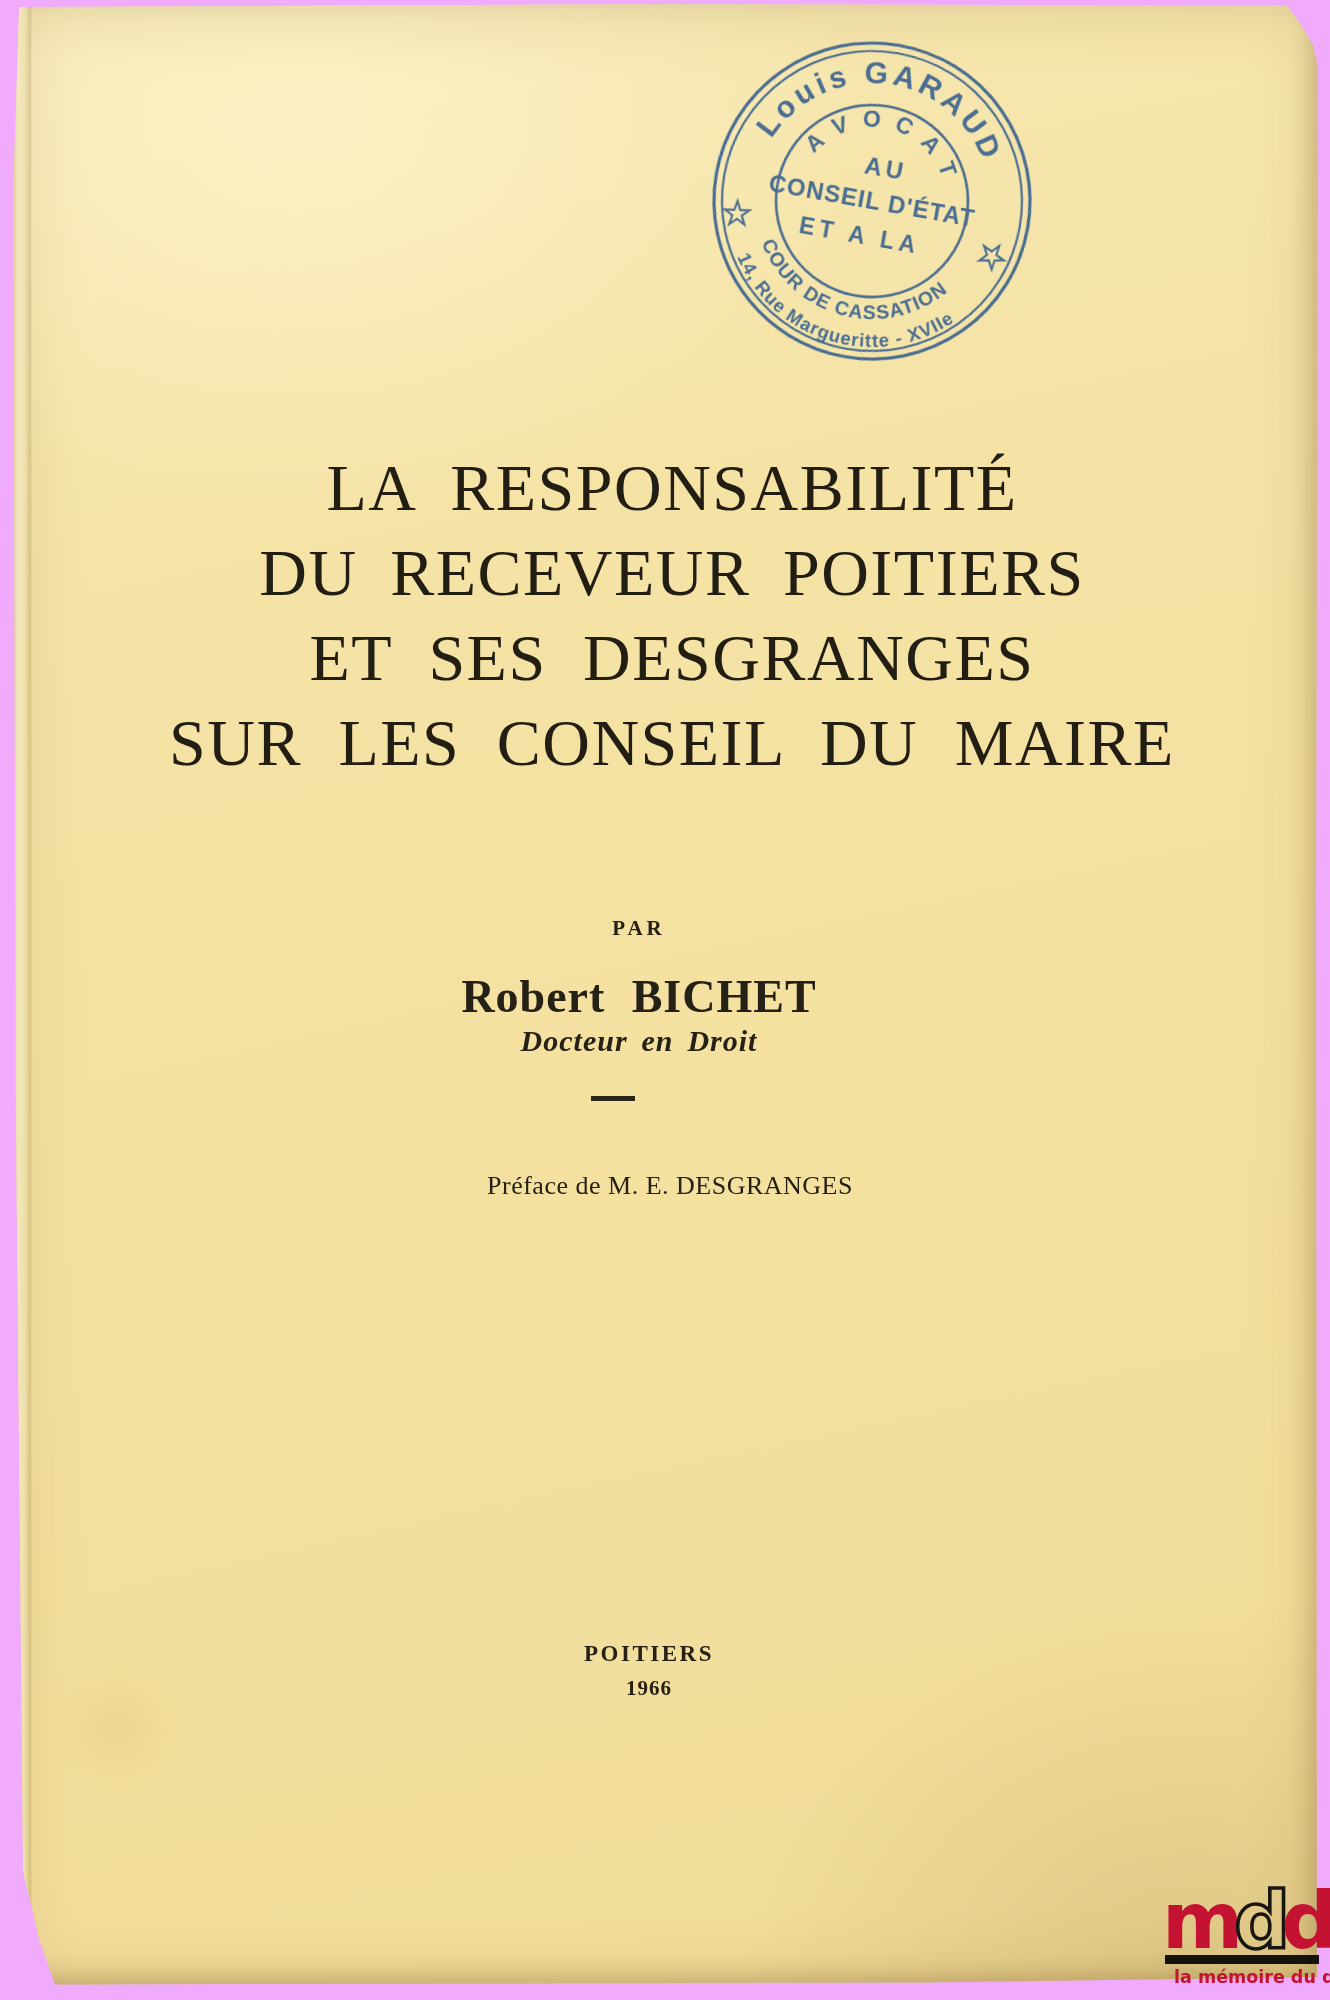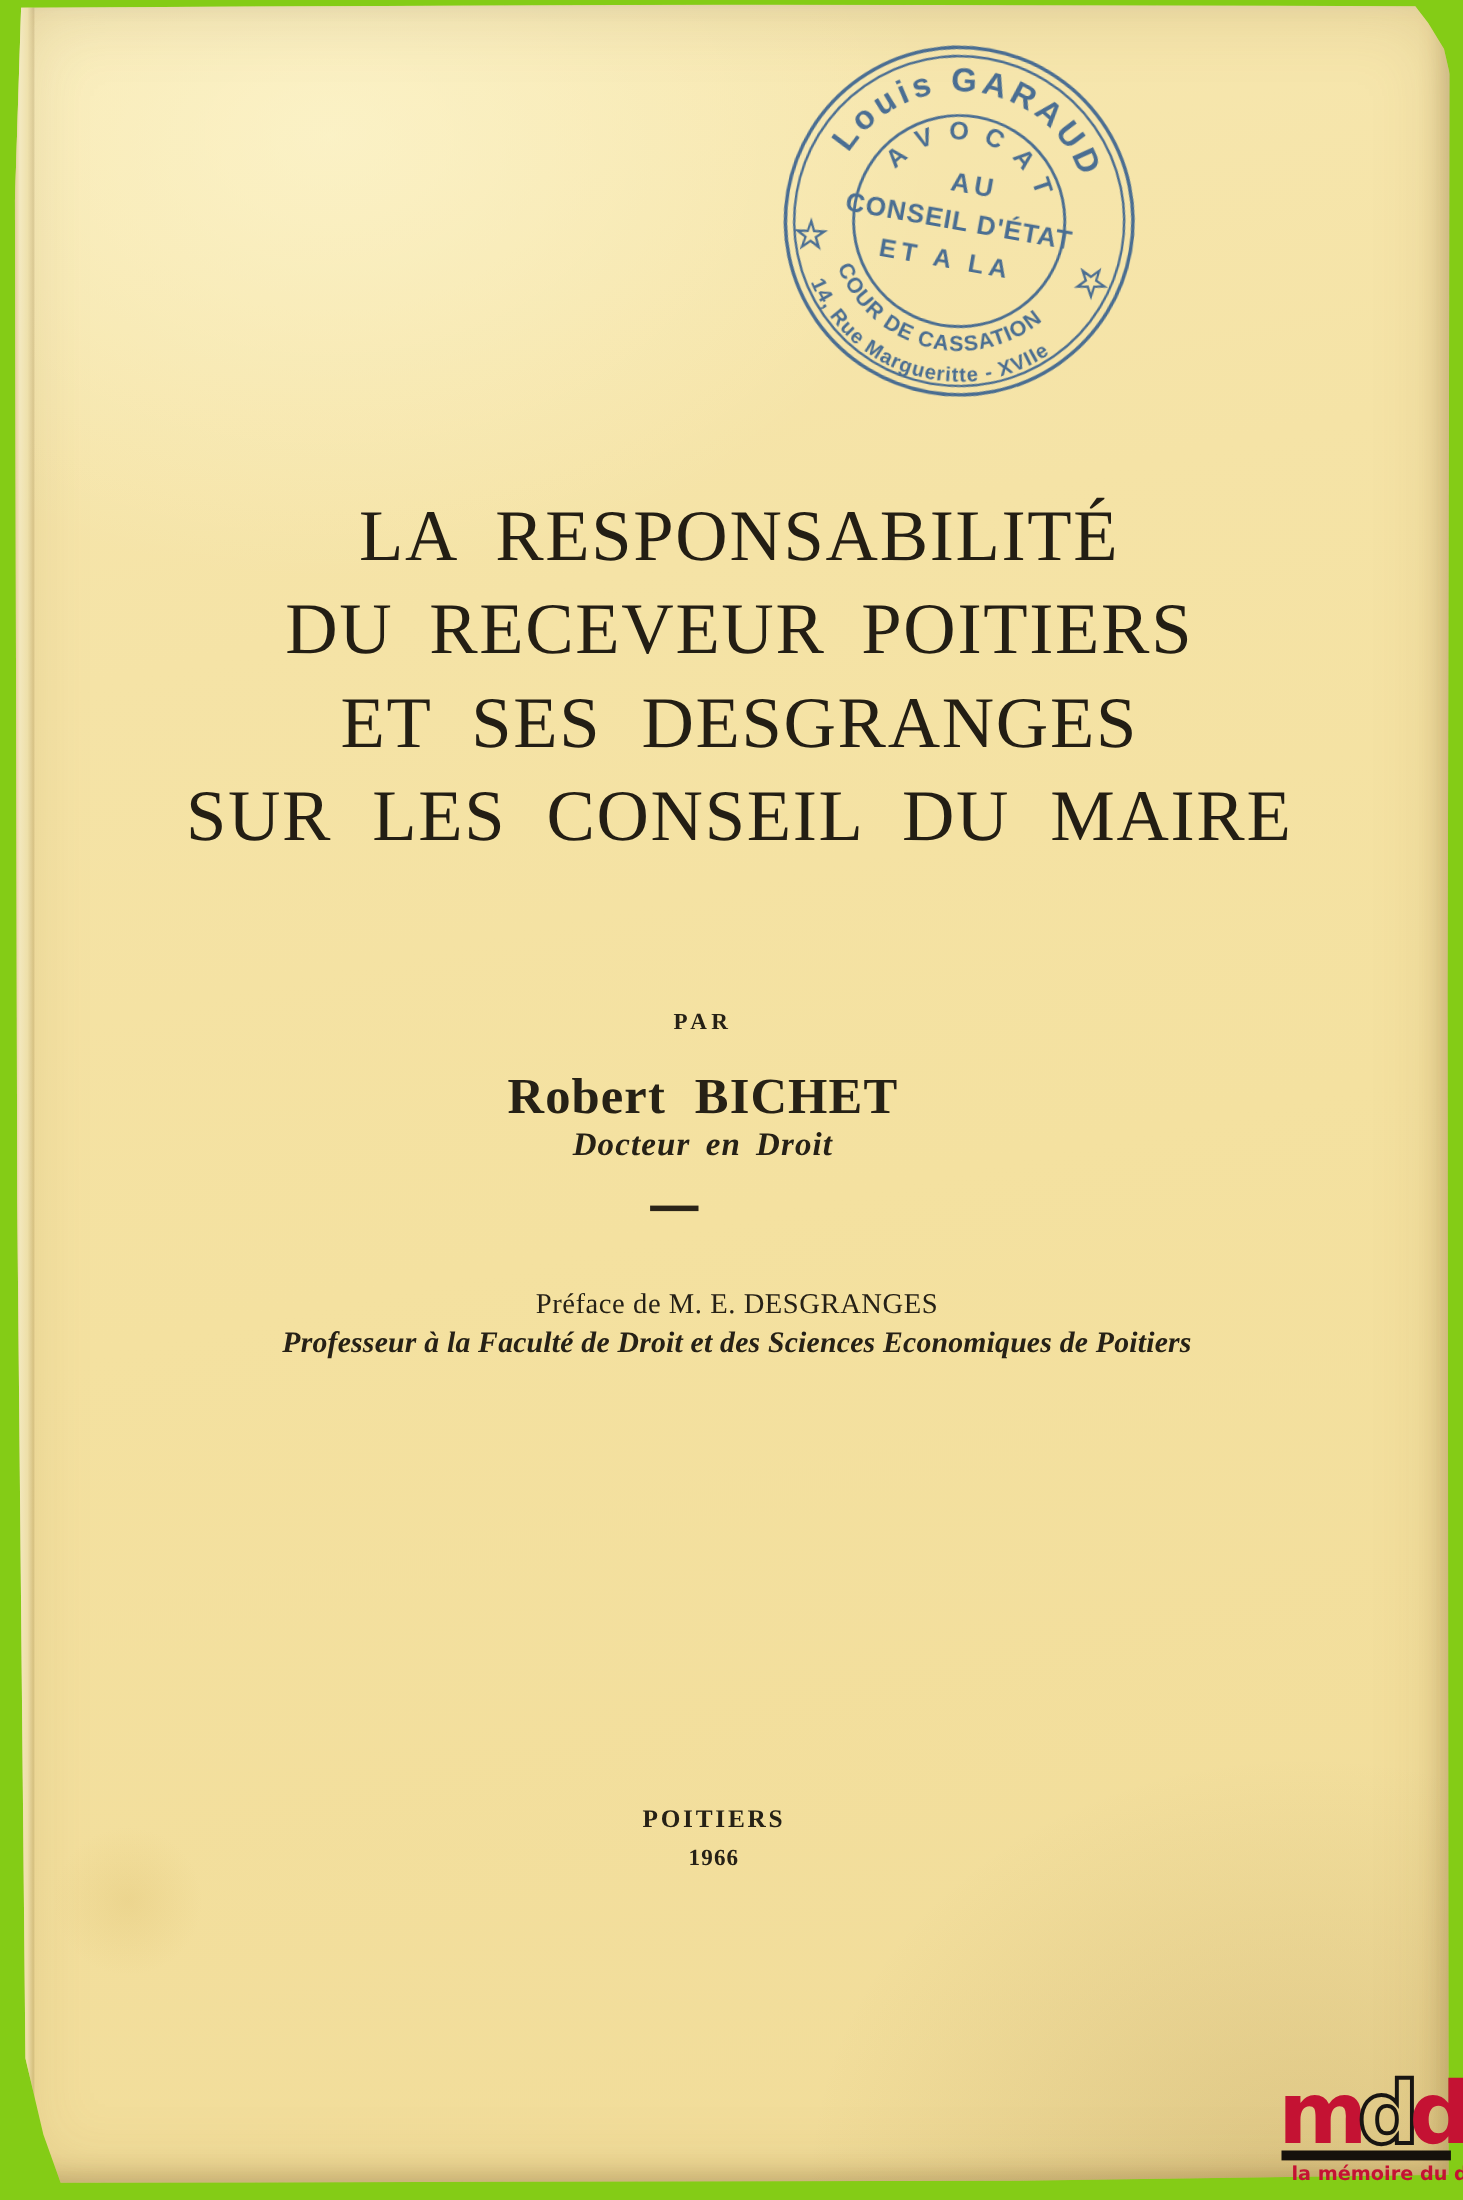--- a/index.html
+++ b/index.html
@@ -1,21 +1,21 @@
 <!DOCTYPE html>
 <html><head>
 <meta charset="utf-8">
 <style>
   html,body{margin:0;padding:0;}
   body{
     width:1330px;height:2000px;position:relative;overflow:hidden;
     background:#0b0805;
     font-family:"Liberation Serif", serif;
   }
-  .stage{position:absolute;inset:0;background:#84cc16;}
+  .stage{position:absolute;inset:0;background:#f0abfc;}
   
   .paper{
     position:absolute;left:12px;top:4px;width:1306px;height:1982px;
     background:
       radial-gradient(ellipse 900px 650px at 22% 6%, rgba(255,250,216,.55), rgba(255,250,216,0) 62%),
       radial-gradient(ellipse 700px 600px at 90% 100%, rgba(120,85,25,.16), rgba(120,85,25,0) 65%),
       radial-gradient(circle 90px at 8% 87%, rgba(205,170,80,.18), rgba(205,170,80,0) 75%),
       linear-gradient(168deg,#f7e8b2 0%, #f5e3a6 28%, #f4e1a0 55%, #f1dc99 100%);
     box-shadow:
       inset 0 0 70px rgba(130,95,30,.22),
@@ -125,21 +125,20 @@
 
     <div class="author-block">
       <div class="par ink">PAR</div>
       <div class="author-name ink">Robert BICHET</div>
       <div class="author-degree ink">Docteur en Droit</div>
       <div class="divider"></div>
     </div>
 
     <div class="preface-block ink">
       <div class="preface-1">Préface de M. E. DESGRANGES</div>
-      <div class="preface-2">Professeur à la Faculté de Droit et des Sciences Economiques de Poitiers</div>
     </div>
 
     <div class="imprint-block ink">
       <div class="imprint-city">POITIERS</div>
       <div class="imprint-year">1966</div>
     </div>
   </div>
 
   <div class="mdd">
     <svg class="wordmark" width="172" height="80" viewBox="0 0 172 80" aria-hidden="true">

